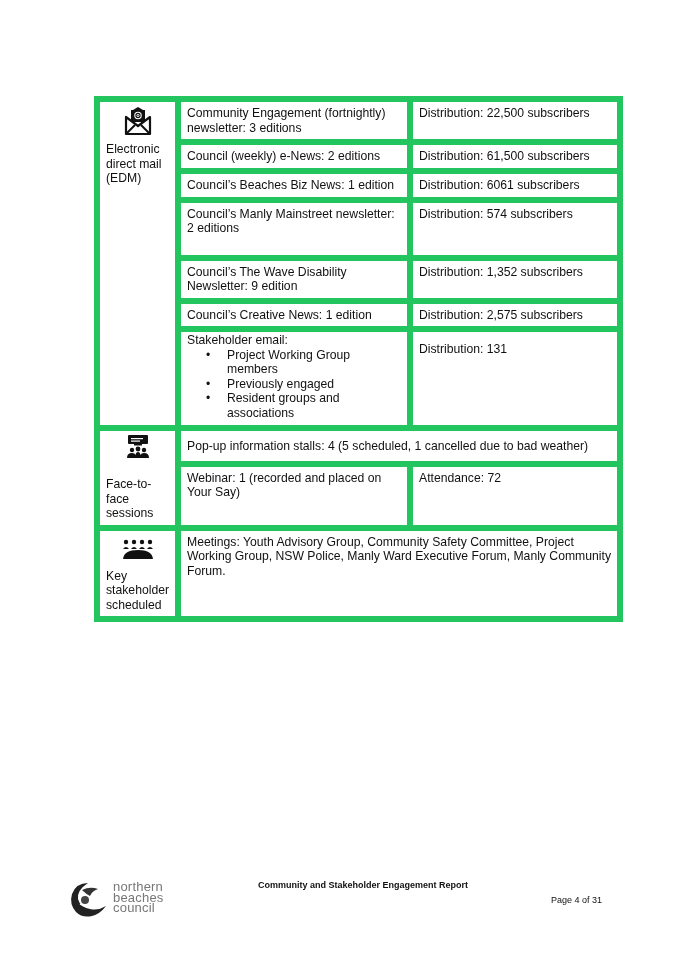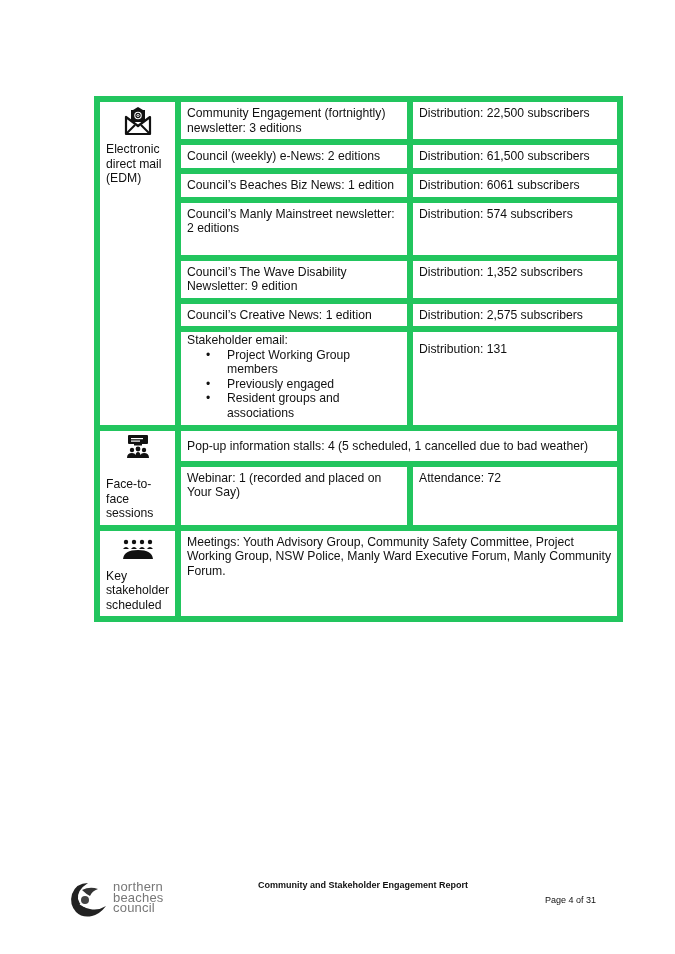--- a/index.html
+++ b/index.html
@@ -12,21 +12,21 @@
   .cat-label { display: block; }
   col.c1 { width: 81px; } col.c2 { width: 232px; } col.c3 { width: 210px; }
   ul.bul { margin: 0; padding: 0 0 0 40px; list-style: none; }
   ul.bul li { position: relative; }
   ul.bul li::before { content: "•"; position: absolute; left: -21px; }
   .footer { position: absolute; left: 68px; top: 880px; width: 550px; height: 40px; font-size: 9px; line-height: 11px; }
   .logo { position: absolute; left: 0; top: 0; width: 110px; height: 40px; }
   .logo-text { position: absolute; left: 45px; top: 2px; font-size: 13px; line-height: 10.5px; color: #777; letter-spacing: 0.2px; }
   .ftitle { position: absolute; left: 110px; width: 370px; text-align: center; top: 0; }
   .ftitle b { font-weight: bold; }
-  .fpage { position: absolute; right: 22px; top: 15px; margin-left: 8px; }
+  .fpage { position: absolute; right: 16px; top: 15px; margin-left: 8px; }
 </style>
 </head>
 <body>
 
 <div class="page">
   <table class="eng">
     <colgroup>
         <col class="c1">
         <col class="c2">
         <col class="c3">

